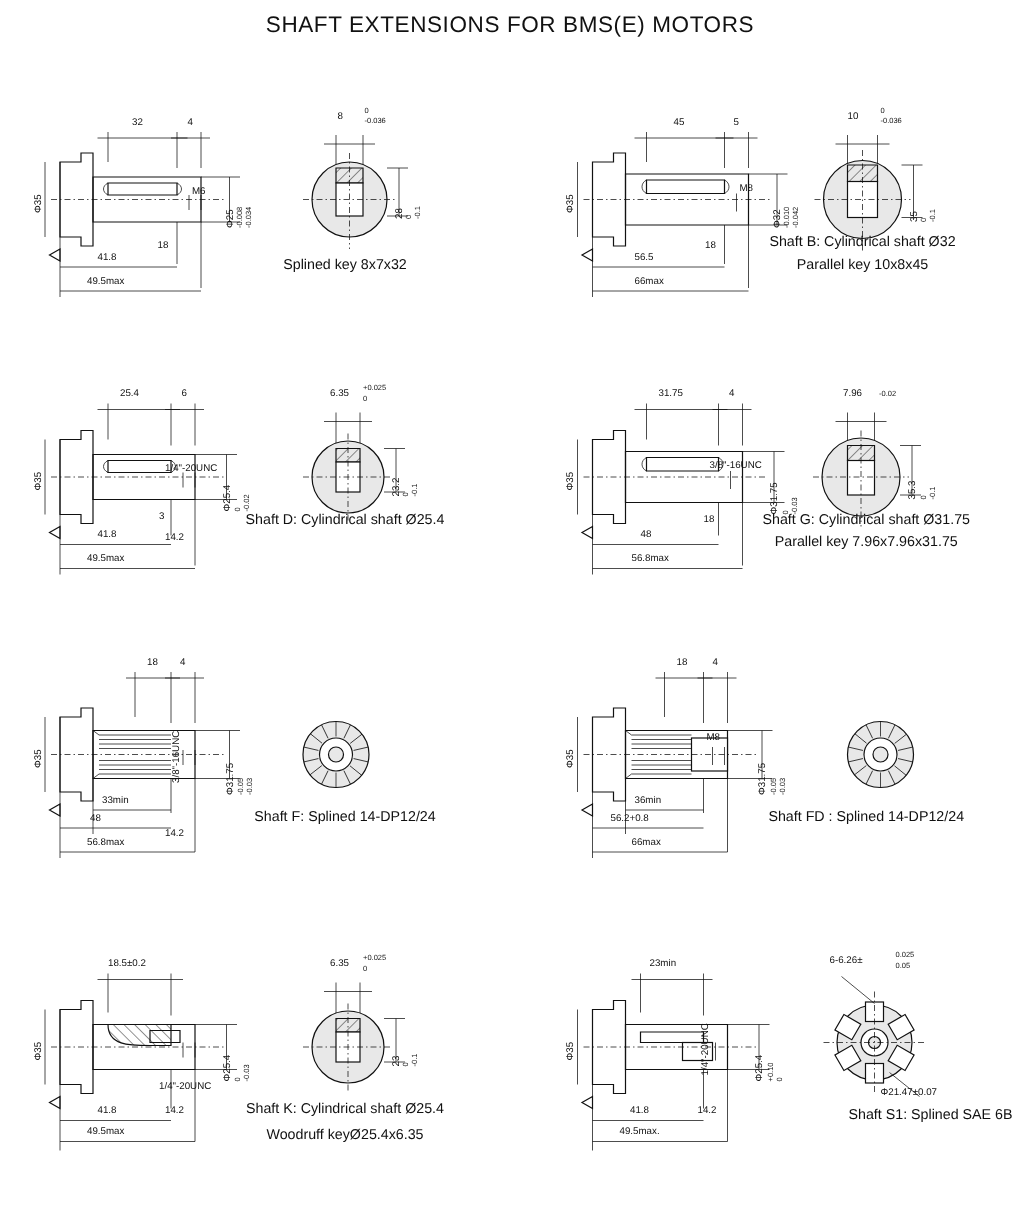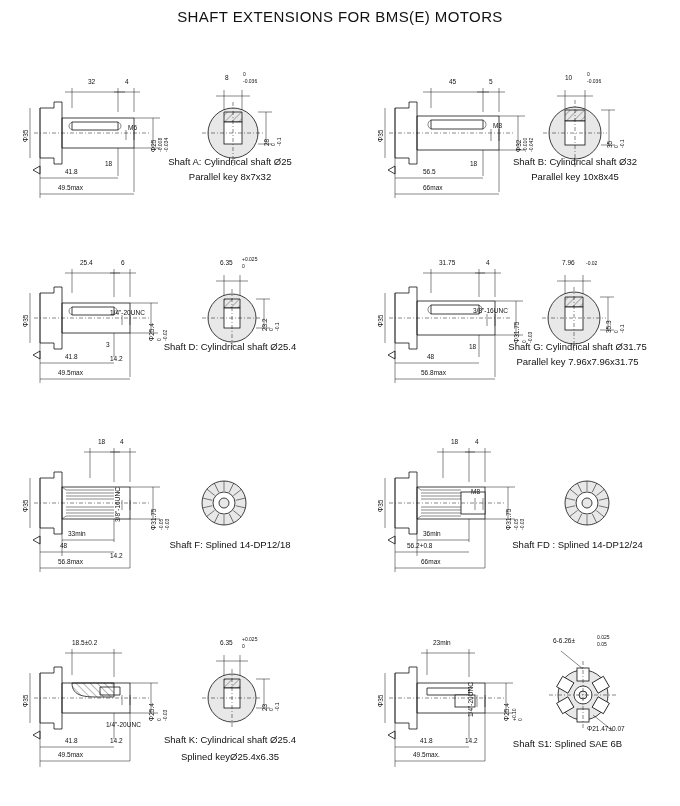--- a/index.html
+++ b/index.html
@@ -126,22 +126,21 @@
   <div class="dim" style="left:55px;top:108px;">41.8</div>
   <div class="dim" style="left:48px;top:124px;">49.5max</div>
   <div class="dim" style="left:118px;top:64px;">M6</div>
   <div class="dim" style="left:215px;top:14px;">8</div>
   <div class="dim tiny" style="left:233px;top:11px;">0</div>
   <div class="dim tiny" style="left:233px;top:18px;">-0.036</div>
   <div class="dim vert" style="left:253px;top:86px;">28</div>
   <div class="dim tiny vert" style="left:260px;top:86px;">0</div>
   <div class="dim tiny vert" style="left:266px;top:86px;">-0.1</div>
 
-  <div class="caption" style="left:110px;top:95px;width:220px;">Shaft A: Cylindrical shaft Ø25</div>
-  <div class="caption" style="left:110px;top:110px;width:220px;">Parallel key 8x7x32</div>
+  <div class="caption" style="left:110px;top:110px;width:220px;">Splined key 8x7x32</div>
 </div>
 
 <div class="panel" style="left:365px;top:60px;width:310px;height:150px;">
   <svg width="310" height="150">
     <line class="thin" x1="66" y1="28" x2="66" y2="48"></line>
     <line class="thin" x1="118" y1="28" x2="118" y2="52"></line>
     <line class="thin" x1="134" y1="28" x2="134" y2="52"></line>
     <line class="thin" x1="58" y1="32" x2="124" y2="32"></line>
     <line class="thin" x1="112" y1="32" x2="140" y2="32"></line>
     <path class="ln" d="M30 48 L44 48 L44 42 L52 42 L52 104 L44 104 L44 98 L30 98 Z"></path>
@@ -414,21 +413,21 @@
   <div class="dim vert" style="left:12px;top:82px;">Φ35</div>
   <div class="dim vert" style="left:140px;top:100px;">Φ31.75</div>
   <div class="dim tiny vert" style="left:148px;top:100px;">-0.05</div>
   <div class="dim tiny vert" style="left:154px;top:100px;">-0.03</div>
   <div class="dim" style="left:58px;top:100px;">33min</div>
   <div class="dim" style="left:50px;top:112px;">48</div>
   <div class="dim" style="left:48px;top:128px;">56.8max</div>
   <div class="dim" style="left:100px;top:122px;">14.2</div>
   <div class="dim vert" style="left:104px;top:92px;">3/8"-16UNC</div>
 
-  <div class="caption" style="left:110px;top:108px;width:220px;">Shaft F: Splined 14-DP12/18</div>
+  <div class="caption" style="left:110px;top:108px;width:220px;">Shaft F: Splined 14-DP12/24</div>
 </div>
 
 <div class="panel" style="left:365px;top:430px;width:310px;height:150px;">
   <svg width="310" height="150">
     <line class="thin" x1="78" y1="18" x2="78" y2="48"></line>
     <line class="thin" x1="104" y1="18" x2="104" y2="52"></line>
     <line class="thin" x1="120" y1="18" x2="120" y2="52"></line>
     <line class="thin" x1="72" y1="22" x2="110" y2="22"></line>
     <line class="thin" x1="100" y1="22" x2="126" y2="22"></line>
     <path class="ln" d="M30 48 L44 48 L44 42 L52 42 L52 104 L44 104 L44 98 L30 98 Z"></path>
@@ -576,21 +575,21 @@
   <div class="dim" style="left:100px;top:112px;">14.2</div>
   <div class="dim" style="left:96px;top:96px;">1/4"-20UNC</div>
   <div class="dim" style="left:210px;top:14px;">6.35</div>
   <div class="dim tiny" style="left:232px;top:11px;">+0.025</div>
   <div class="dim tiny" style="left:232px;top:18px;">0</div>
   <div class="dim vert" style="left:251px;top:86px;">23</div>
   <div class="dim tiny vert" style="left:258px;top:86px;">0</div>
   <div class="dim tiny vert" style="left:264px;top:86px;">-0.1</div>
 
   <div class="caption" style="left:110px;top:108px;width:220px;">Shaft K: Cylindrical shaft Ø25.4</div>
-  <div class="caption" style="left:110px;top:125px;width:220px;">Splined keyØ25.4x6.35</div>
+  <div class="caption" style="left:110px;top:125px;width:220px;">Woodruff keyØ25.4x6.35</div>
 </div>
 
 <div class="panel" style="left:365px;top:625px;width:310px;height:160px;">
   <svg width="310" height="160">
     <line class="thin" x1="62" y1="24" x2="62" y2="50"></line>
     <line class="thin" x1="104" y1="24" x2="104" y2="52"></line>
     <line class="thin" x1="56" y1="28" x2="110" y2="28"></line>
     <path class="ln" d="M30 48 L44 48 L44 42 L52 42 L52 104 L44 104 L44 98 L30 98 Z"></path>
     <line class="thin" x1="30" y1="48" x2="30" y2="98"></line>
     <path class="ln" d="M52 58 L120 58 L120 88 L52 88 Z"></path>
@@ -648,14 +647,14 @@
   <div class="dim tiny vert" style="left:152px;top:96px;">0</div>
   <div class="dim" style="left:55px;top:112px;">41.8</div>
   <div class="dim" style="left:48px;top:126px;">49.5max.</div>
   <div class="dim" style="left:100px;top:112px;">14.2</div>
   <div class="dim vert" style="left:102px;top:92px;">1/4"-20UNC</div>
   <div class="dim" style="left:188px;top:12px;">6-6.26±</div>
   <div class="dim tiny" style="left:232px;top:9px;">0.025</div>
   <div class="dim tiny" style="left:232px;top:16px;">0.05</div>
   <div class="dim" style="left:222px;top:100px;">Φ21.47±0.07</div>
 
-  <div class="caption" style="left:95px;top:112px;width:215px;">Shaft S1: Splined SAE 6B</div>
+  <div class="caption" style="left:95px;top:112px;width:215px;text-align:right;">Shaft S1: Splined SAE 6B</div>
 </div>
 
 </body></html>

